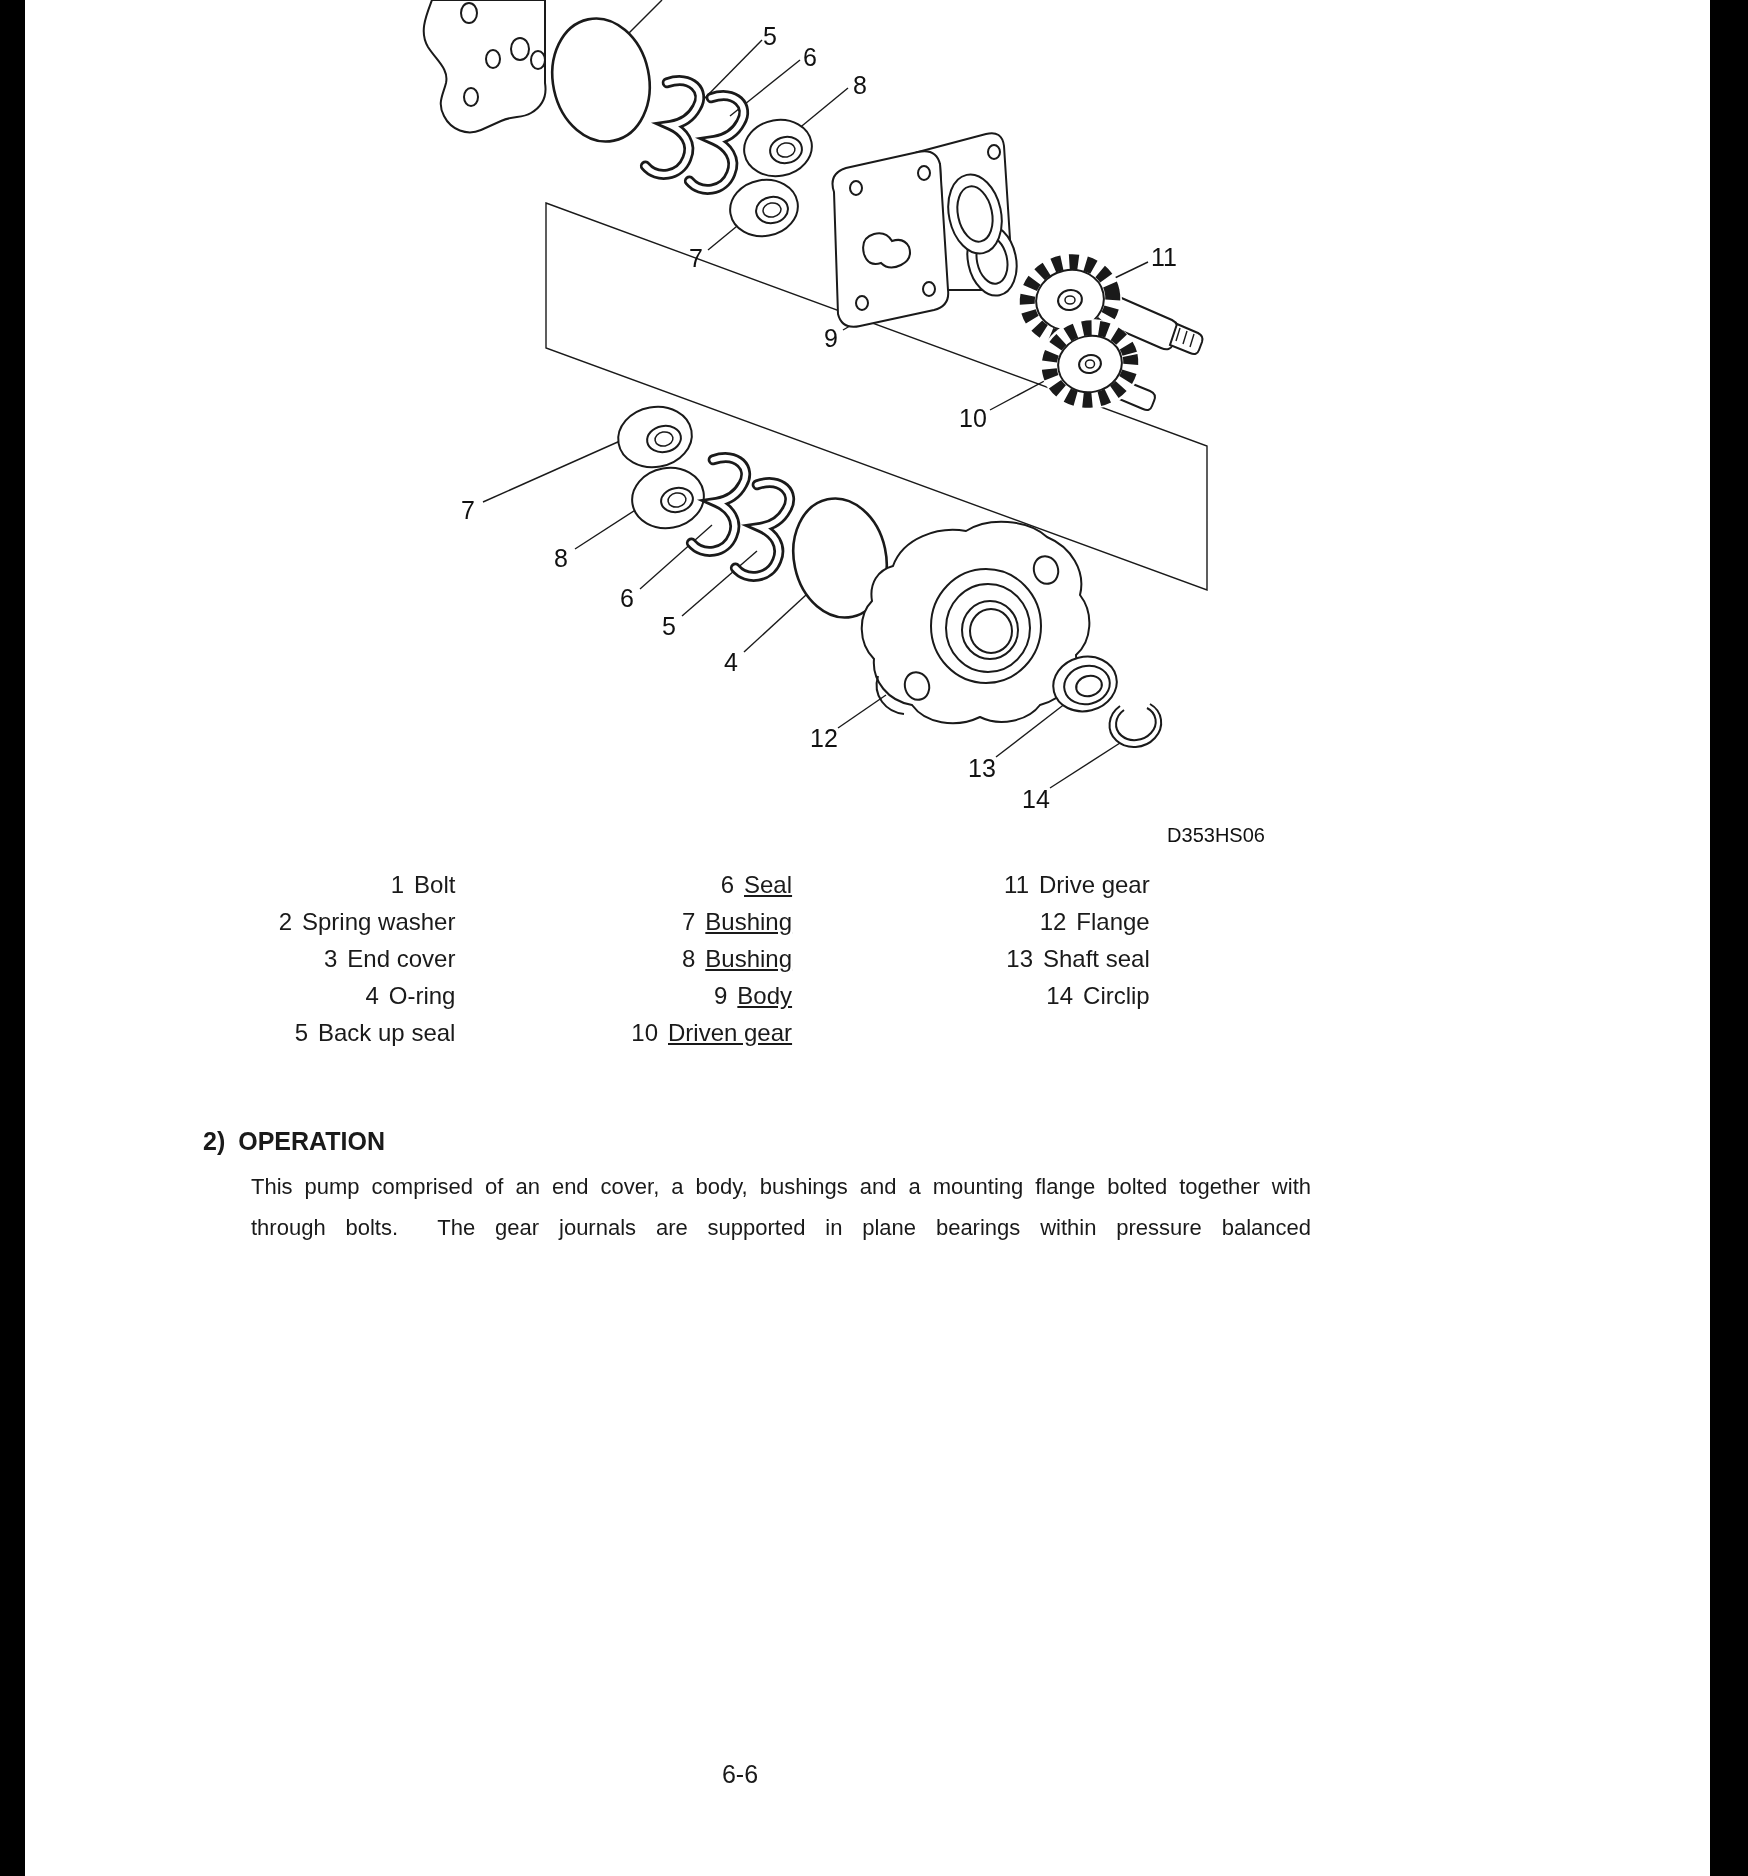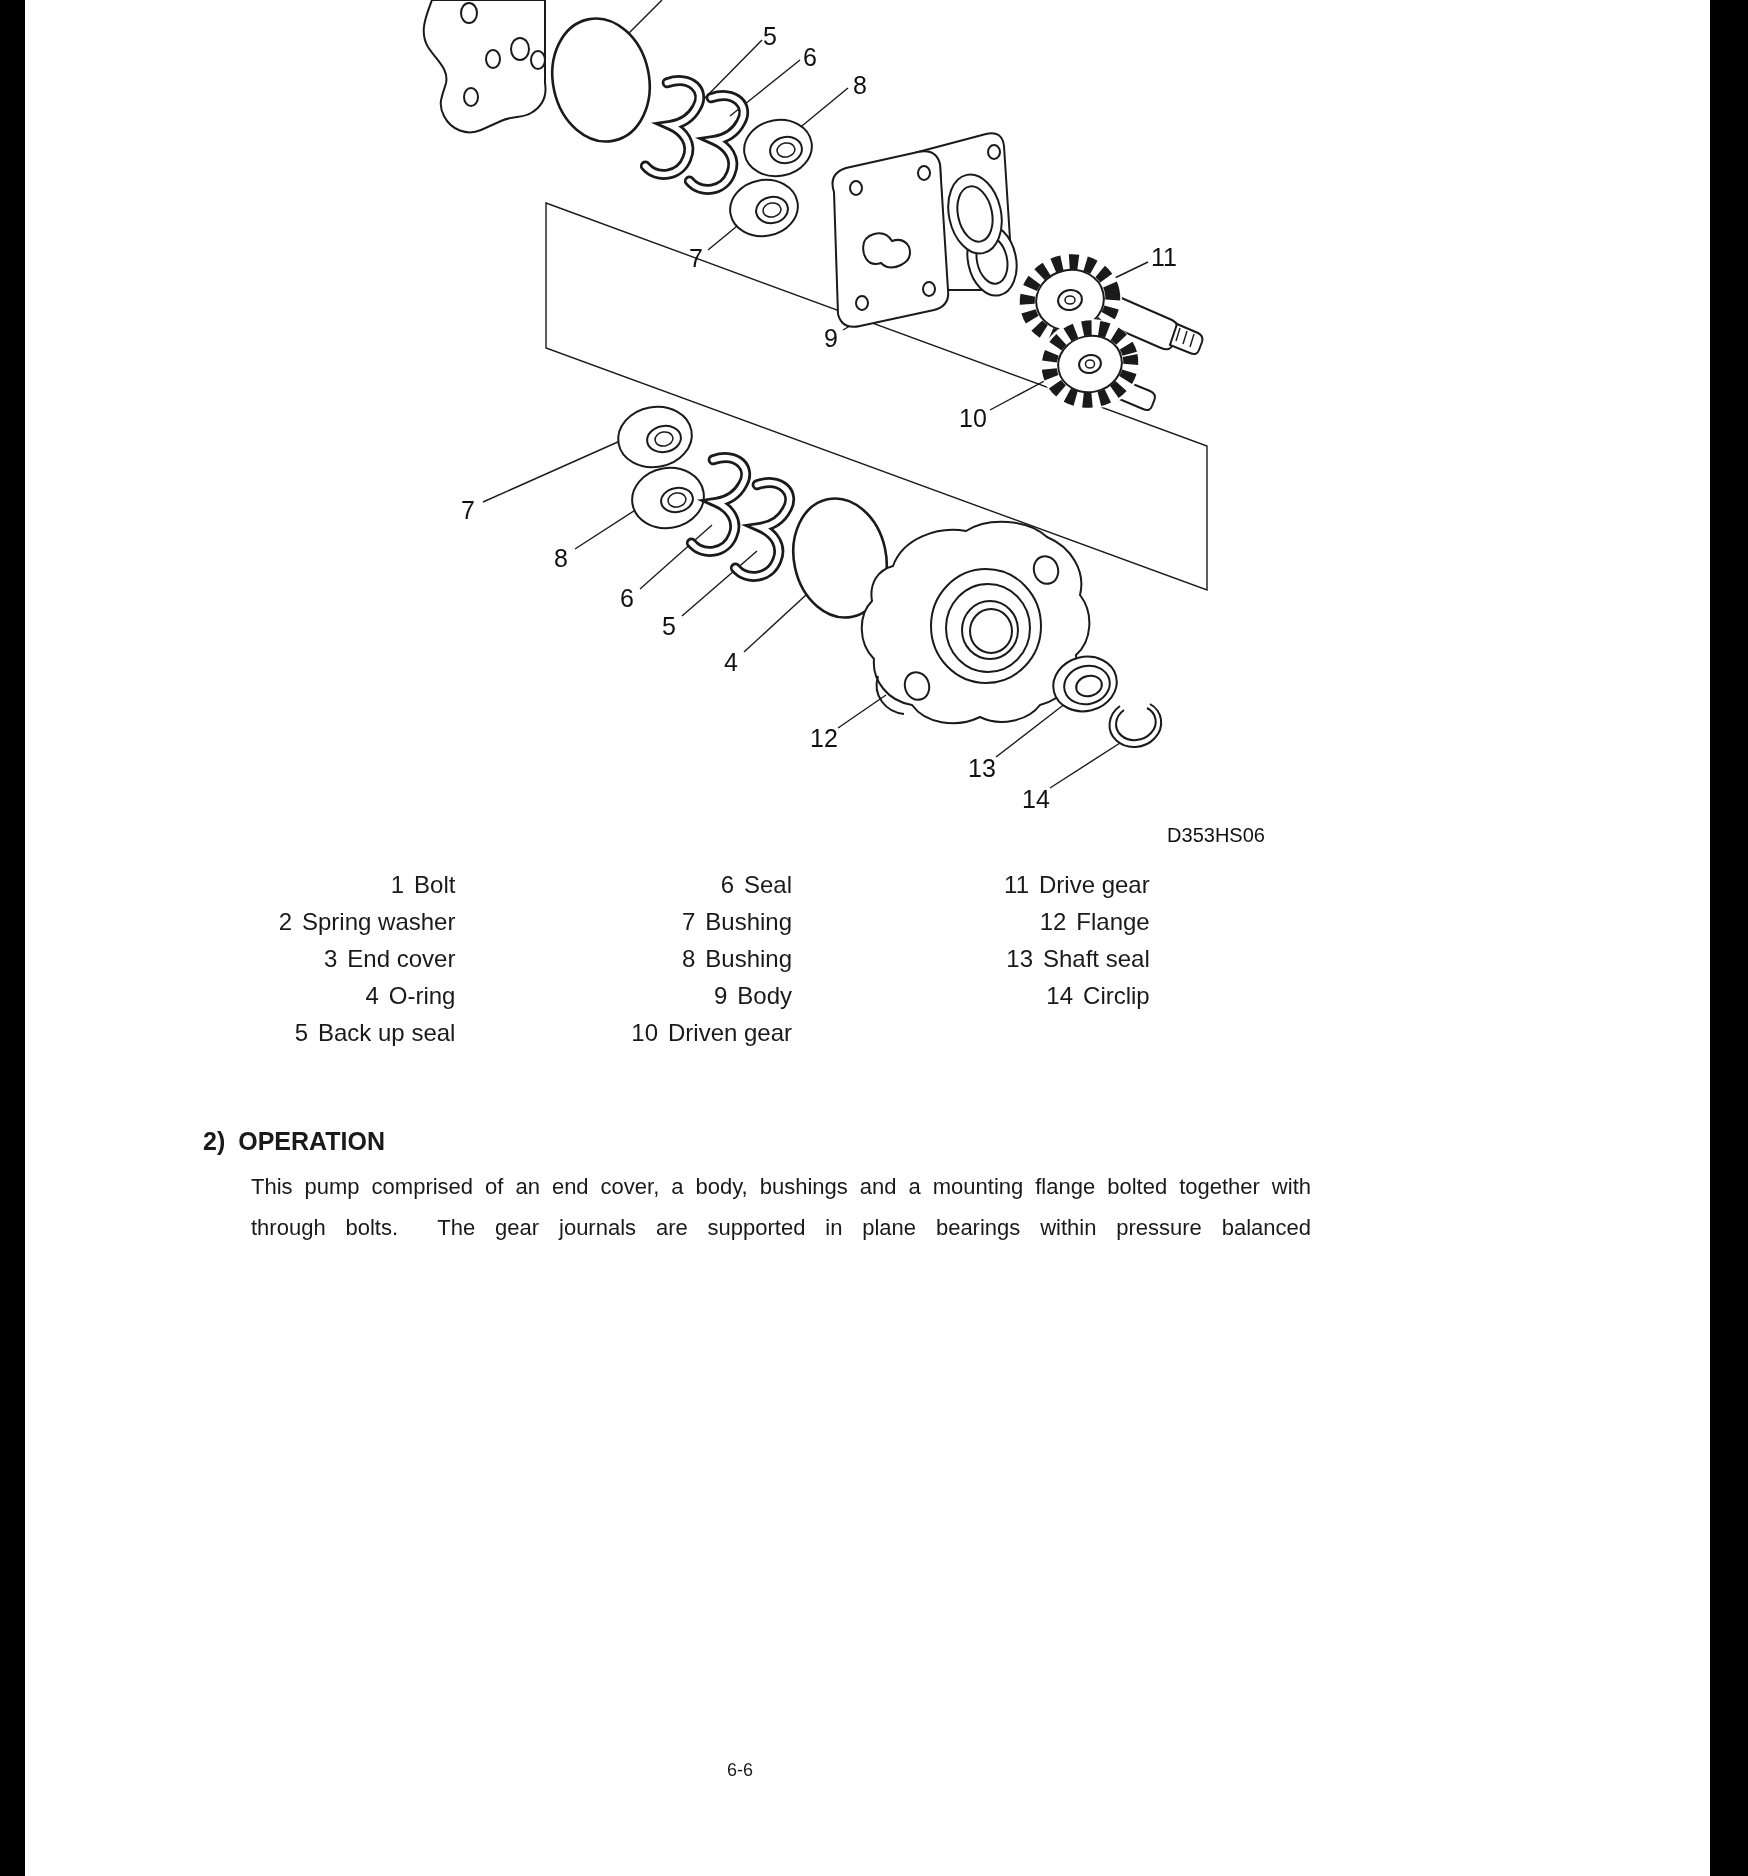--- a/index.html
+++ b/index.html
@@ -18,34 +18,34 @@
   .seal-o { stroke:#1a1a1a; stroke-width:11; fill:none; stroke-linecap:round; }
   .seal-i { stroke:#fff; stroke-width:5.5; fill:none; stroke-linecap:round; }
   .teeth { fill:none; stroke:#1a1a1a; stroke-width:15; stroke-dasharray:9 7.5; }
   .callout { font-size:25px; fill:#111; text-anchor:middle; font-family:"Liberation Sans", sans-serif; }
   .figcode { font-size:20px; fill:#111; text-anchor:middle; font-family:"Liberation Sans", sans-serif; }
 
   
   .parts-list { position:absolute; top:866px; left:0; width:100%; font-size:24px; }
   .plist-col { position:absolute; top:0;text-align:right; }
   .plist-col.c1 { left:246px; }
-  .plist-col.c2 { left:612px; }
+  .plist-col.c2 { left:612px;text-decoration:underline; }
   .plist-col.c3 { left:983px; }
   .p-row { height:37px; line-height:37px; white-space:nowrap; }
   .pnum { display:inline-block; width:46px; }
   .plabel { margin-left:10px; }
 
   
   .operation-heading { position:absolute; top:1126px; left:203px; font-size:25px; font-weight:bold; line-height:30px; white-space:nowrap; }
   .heading-num { margin-right:13px; }
   .operation-body { position:absolute; top:1166px; left:236px; width:1075px; font-size:22px; }
   .op-line { line-height:41px; white-space:pre-wrap; }
   .op-line.just { text-align:justify; text-align-last:justify;margin-left:15px; }
 
-  .page-number { position:absolute; top:1760px; left:0; width:1480px; text-align:center; font-size:18px; }
+  .page-number { position:absolute; top:1760px; left:0; width:1480px; text-align:center; font-size:25px; }
 </style>
 </head>
 <body>
 
 <div class="screen">
   <div class="side-bar left"></div>
   <div class="side-bar right"></div>
 
   <svg class="diagram-svg" width="1748" height="862" viewBox="0 0 1748 862">
     <defs>

